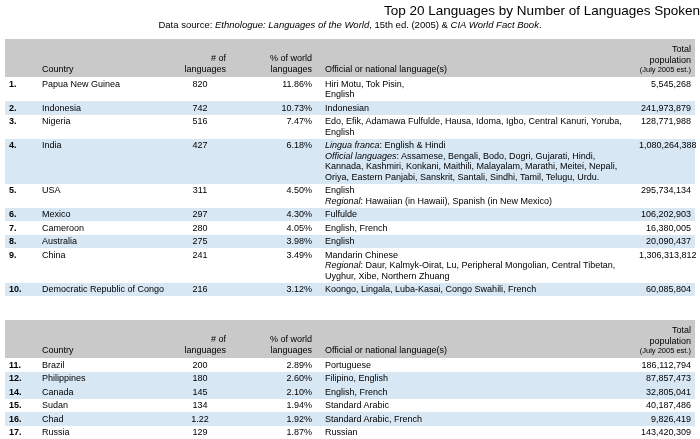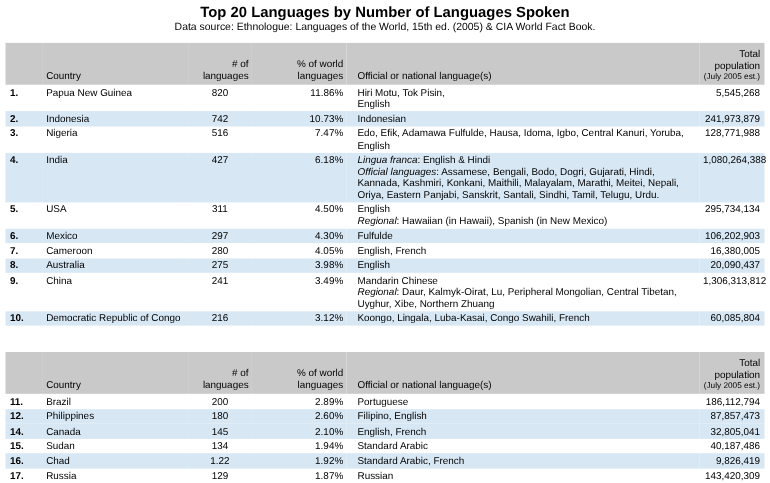--- a/index.html
+++ b/index.html
@@ -10,32 +10,32 @@
   }
   html,body{margin:0;padding:0;background:#fff;}
   body{
     width:700px;
     font-family:"Liberation Sans","DejaVu Sans",sans-serif;
     color:var(--text);
     -webkit-font-smoothing:antialiased;
   }
   .page{padding-top:3px;}
   .title{
-    text-align:center;
+    text-align:right;
     font-size:13.5px;
-    font-weight:bold;
+    font-weight:normal;
     line-height:16px;
   }
   .subtitle{
     text-align:center;
     font-size:9.5px;
     line-height:12px;
     margin-bottom:8px;
   }
-  .subtitle .it{}
+  .subtitle .it{font-style:italic;}
   table.lang-table{
     width:690px;
     margin:0 5px 0 5px;
     border-collapse:collapse;
     table-layout:fixed;
   }
   table.lang-table + table.lang-table{margin-top:24px;}
   .lang-table th{
     background:var(--header-bg);
     font-weight:normal;

